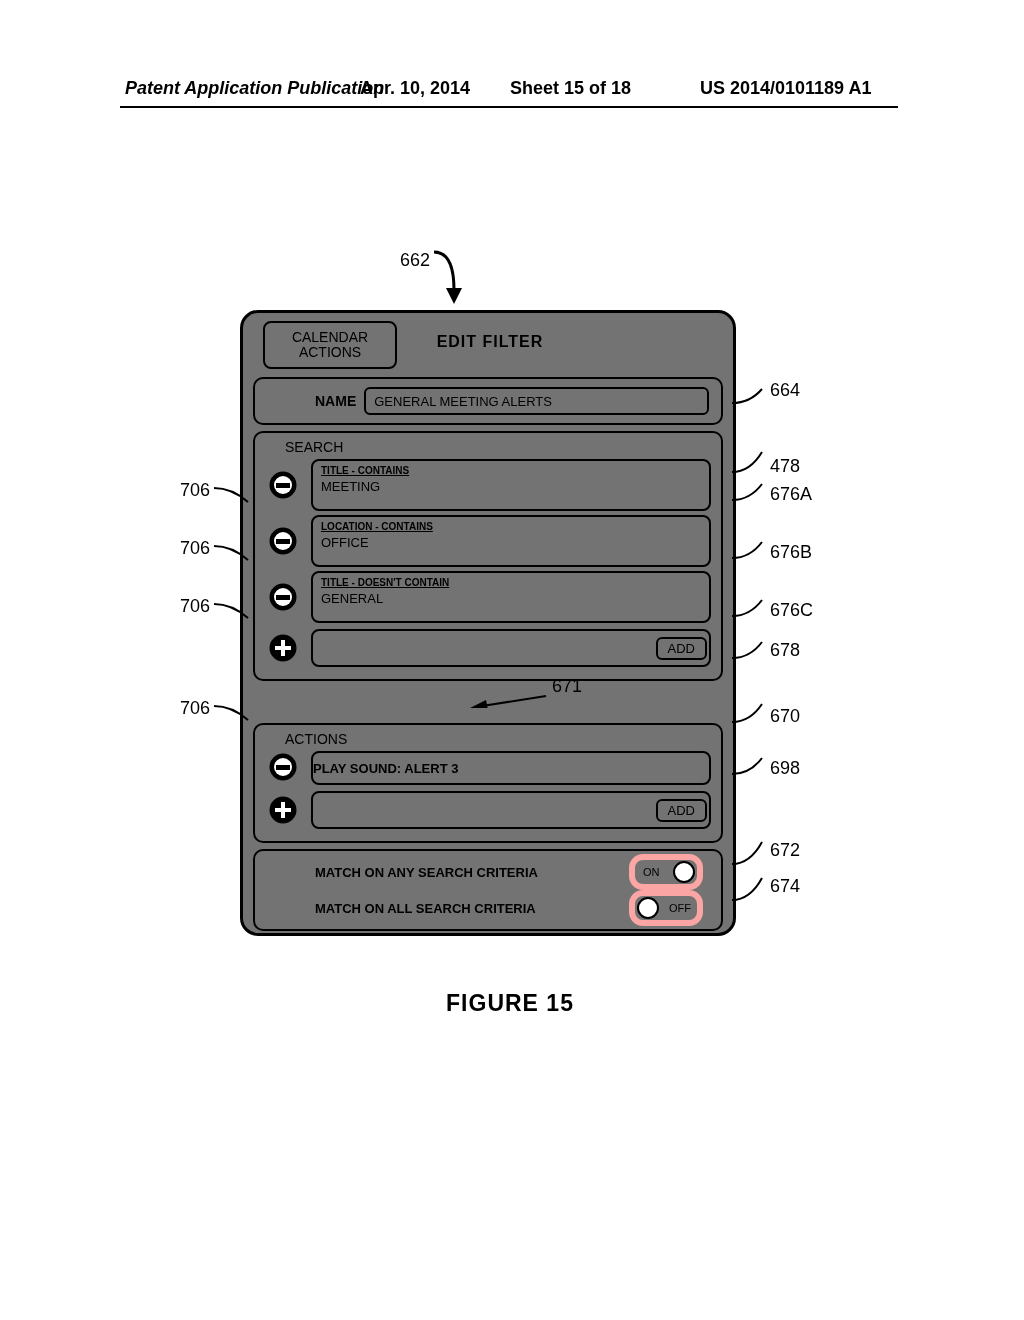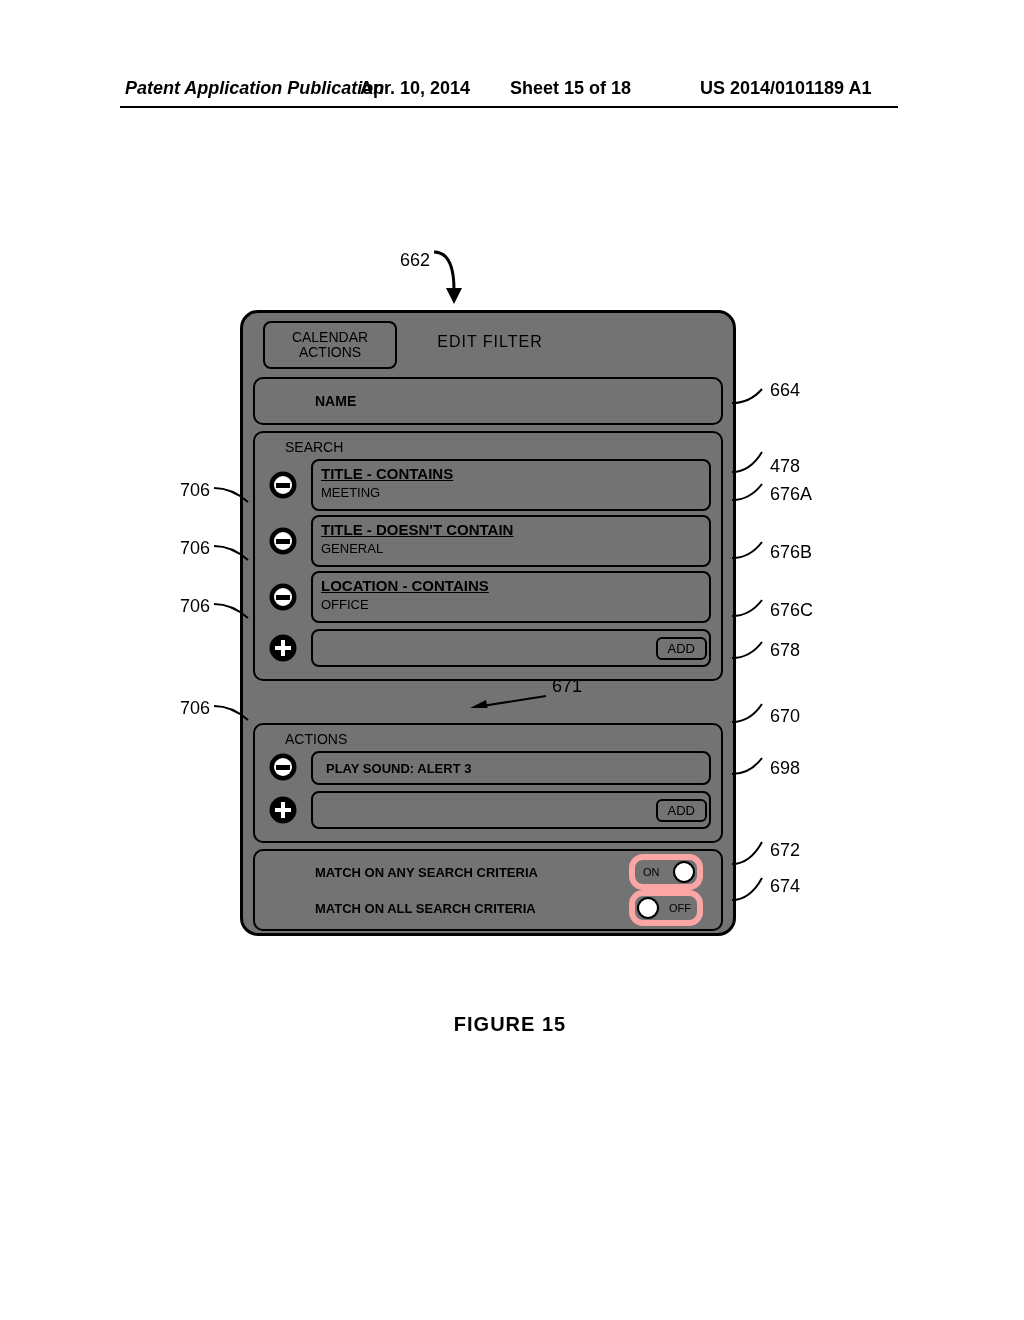--- a/index.html
+++ b/index.html
@@ -54,21 +54,21 @@
     position:absolute; left:10px; top:8px; right:10px; height:48px;
   }
   .tab {
     position:absolute; left:10px; top:0px; width:130px; height:44px;
     border:2px solid #000; border-radius:8px;
     display:flex; align-items:center; justify-content:center;
     text-align:center; font-size:14px; line-height:1.1;
   }
   .title-main {
     position:absolute; left:4px; right:0; top:12px;
-    text-align:center; font-size:16px; letter-spacing:1px;
+    text-align:center; font-size:16px; letter-spacing:1px;font-weight:bold;
   }
 
   
   .name-row {
     position:absolute; left:10px; top:64px; right:10px; height:44px;
     border:2px solid #000; border-radius:10px;
     display:flex; align-items:center;
   }
   .name-label { margin-left:60px; font-weight:bold; font-size:14px; }
   .name-field {
@@ -82,21 +82,21 @@
     position:absolute; left:10px; top:118px; right:10px;
     border:2px solid #000; border-radius:10px;
     padding-bottom:8px;
   }
   .block-head { font-size:14px; margin:6px 0 4px 30px; }
   .crit-row {
     position:relative; margin:4px 10px 4px 56px;
     border:2px solid #000; border-radius:8px;
     padding:4px 8px 4px 8px; min-height:40px;
   }
-  .crit-head { font-weight:bold; font-size:15px; text-decoration:underline; }
+  .crit-head { font-weight:bold; font-size:10px; text-decoration:underline; }
   .crit-val  { font-size:13px; margin-top:3px; }
   .add-row {
     position:relative; margin:6px 10px 4px 56px;
     border:2px solid #000; border-radius:8px;
     height:34px; display:flex; align-items:center; justify-content:flex-end;
     padding-right:2px;
   }
   .add-btn {
     border:2px solid #000; border-radius:6px; padding:2px 10px;
     font-size:13px;
@@ -108,21 +108,21 @@
 
   
   .actions-block {
     position:absolute; left:10px; top:410px; right:10px;
     border:2px solid #000; border-radius:10px;
     padding-bottom:8px;
   }
   .act-row {
     position:relative; margin:4px 10px 4px 56px;
     border:2px solid #000; border-radius:8px;
-    height:30px; display:flex; align-items:center; padding-left:13px;
+    height:30px; display:flex; align-items:center; padding-left:0;
     font-weight:bold; font-size:13px;
   }
 
   
   .toggle-block {
     position:absolute; left:10px; top:536px; right:10px;
     border:2px solid #000; border-radius:10px;
   }
   .toggle-row {
     margin:6px 10px; height:30px;
@@ -140,21 +140,21 @@
   .toggle.off .knob { left:2px; }
   .toggle .knob {
     position:absolute; width:18px; height:18px; border:2px solid #000;
     border-radius:50%; top:1px; background:#fff;
   }
   .toggle.on  .lab { position:absolute; left:8px; }
   .toggle.off .lab { position:absolute; right:6px; }
 
   .figure-caption {
     position:absolute; left:0; width:100%; text-align:center;
-    top:773px; font-weight:bold; font-size:20px; letter-spacing:1px;
+    top:750px; font-weight:bold; font-size:23px; letter-spacing:1px;
   }
 
   
   .big-arrow { position:absolute; }
 
 </style>
 </head>
 <body>
 
 <div class="page-header">
@@ -179,48 +179,51 @@
       <div class="tab">
         <div>
           <span>CALENDAR</span><br><span>ACTIONS</span>
         </div>
       </div>
       <div class="title-main">EDIT FILTER</div>
     </div>
 
     <div class="name-row">
       <span class="name-label">NAME</span>
+      <div class="name-field">
+        <span>GENERAL MEETING ALERTS</span>
+      </div>
     </div>
 
     <div class="search-block">
       <div class="block-head">SEARCH</div>
 
       <div class="crit-row">
         <div class="crit-head">TITLE - CONTAINS</div>
         <div class="crit-val">MEETING</div>
         <svg class="icon-circle" style="left:-44px; top:10px;">
           <circle cx="14" cy="14" r="12" stroke="#000" stroke-width="3" fill="#000"></circle>
           <circle cx="14" cy="14" r="9" fill="#fff"></circle>
           <rect x="7" y="12" width="14" height="5" fill="#000"></rect>
         </svg>
       </div>
 
       <div class="crit-row">
+        <div class="crit-head">LOCATION - CONTAINS</div>
+        <div class="crit-val">OFFICE</div>
+        <svg class="icon-circle" style="left:-44px; top:10px;">
+          <circle cx="14" cy="14" r="12" stroke="#000" stroke-width="3" fill="#000"></circle>
+          <circle cx="14" cy="14" r="9" fill="#fff"></circle>
+          <rect x="7" y="12" width="14" height="5" fill="#000"></rect>
+        </svg>
+      </div>
+
+      <div class="crit-row">
         <div class="crit-head">TITLE - DOESN'T CONTAIN</div>
         <div class="crit-val">GENERAL</div>
-        <svg class="icon-circle" style="left:-44px; top:10px;">
-          <circle cx="14" cy="14" r="12" stroke="#000" stroke-width="3" fill="#000"></circle>
-          <circle cx="14" cy="14" r="9" fill="#fff"></circle>
-          <rect x="7" y="12" width="14" height="5" fill="#000"></rect>
-        </svg>
-      </div>
-
-      <div class="crit-row">
-        <div class="crit-head">LOCATION - CONTAINS</div>
-        <div class="crit-val">OFFICE</div>
         <svg class="icon-circle" style="left:-44px; top:10px;">
           <circle cx="14" cy="14" r="12" stroke="#000" stroke-width="3" fill="#000"></circle>
           <circle cx="14" cy="14" r="9" fill="#fff"></circle>
           <rect x="7" y="12" width="14" height="5" fill="#000"></rect>
         </svg>
       </div>
 
       <div class="add-row">
         <span class="add-btn">ADD</span>
         <svg class="icon-circle" style="left:-44px; top:3px;">

